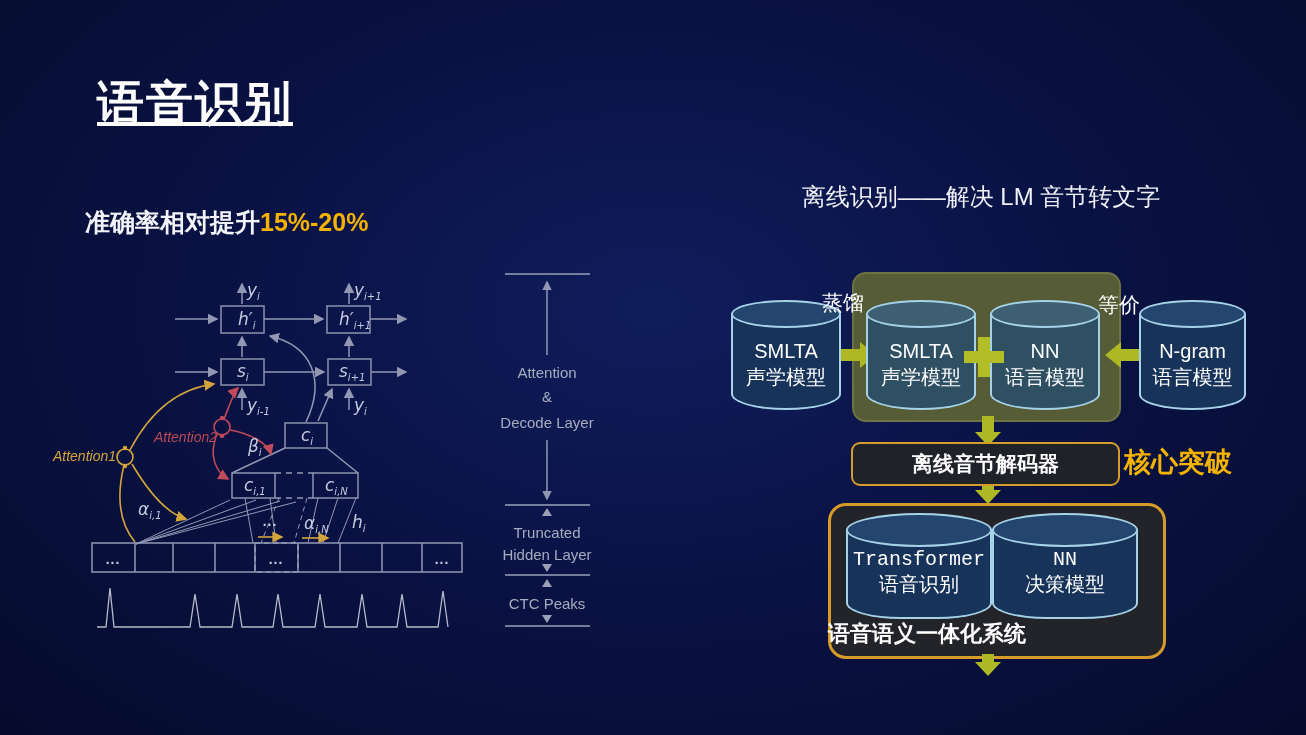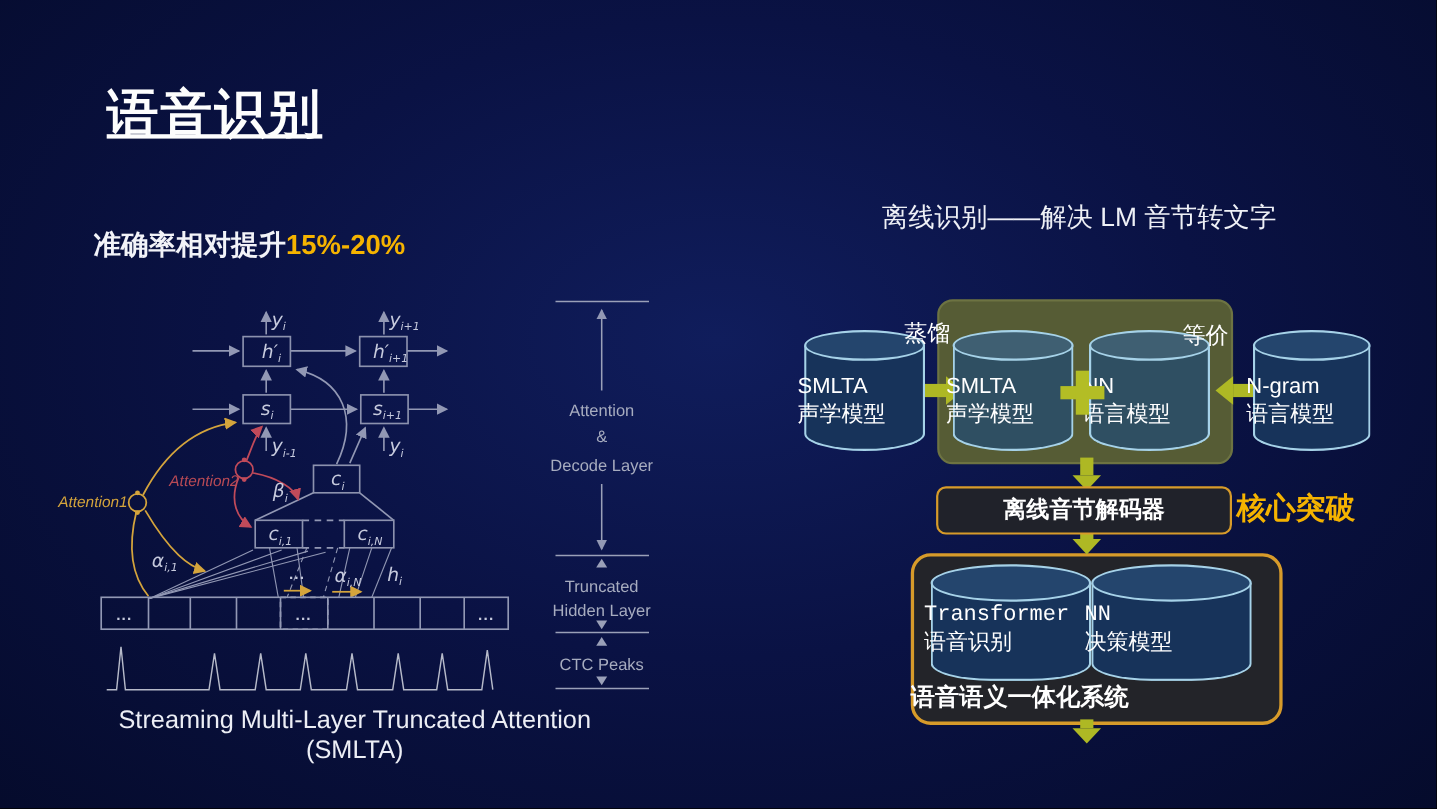--- a/index.html
+++ b/index.html
@@ -16,21 +16,21 @@
   .accline{left:85px;top:206px;width:500px;text-align:left;font-size:25px;font-weight:700;color:#f2f3f8;}
   .gold{color:#f5b300;}
   .rheading{left:756px;top:181px;width:450px;text-align:center;font-size:24px;color:#eef0f6;}
   .caption{left:80px;top:641px;width:485px;text-align:center;font-size:23px;color:#eceef5;}
   
   .olivebox{left:852px;top:272px;width:265px;height:146px;background:#565c35;border:2px solid #6d7342;border-radius:14px;z-index:1;}
   .flowlabel{font-size:21px;color:#fff;z-index:6;}
   .cyl{z-index:3;}
   .cyl .ctop{position:absolute;left:0;right:0;top:0;height:28px;border-radius:50%;border:2px solid #a6d2e8;box-sizing:border-box;z-index:2;}
   .cyl .cbody{position:absolute;left:0;right:0;top:14px;bottom:0;border:2px solid #a6d2e8;border-top:none;border-radius:0 0 55px 55px / 0 0 16px 16px;box-sizing:border-box;}
-  .cyl .clbl{position:absolute;left:-6px;right:-6px;top:38px;color:#fff;font-size:20px;line-height:1.3;z-index:4;}
+  .cyl .clbl{position:absolute;left:-6px;right:-6px;top:38px;text-align:center;color:#fff;font-size:20px;line-height:1.3;z-index:4;}
   .cyl.navy .ctop{background:#24456d;} .cyl.navy .cbody{background:#17335a;}
   .cyl.teal .ctop{background:#41607314;background-color:#3f5f72;} .cyl.teal .cbody{background:#2f4f62;}
   .cyl.big .ctop{height:34px;} .cyl.big .cbody{top:17px;}
   .cyl.big .clbl{top:34px;font-size:20px;font-family:Liberation Mono, monospace;}
   .plusbar{background:#b3bd25;z-index:4;}
   .ar-r{height:12px;background:#aeb824;z-index:2;}
   .ar-r::after{content:"";position:absolute;right:-16px;top:-7px;border-left:16px solid #aeb824;border-top:13px solid transparent;border-bottom:13px solid transparent;}
   .ar-l{height:12px;background:#aeb824;z-index:2;}
   .ar-l::before{content:"";position:absolute;left:-16px;top:-7px;border-right:16px solid #aeb824;border-top:13px solid transparent;border-bottom:13px solid transparent;}
   .ar-d{width:12px;background:#aeb824;z-index:2;}
@@ -194,28 +194,27 @@
     <text class="nd" x="272" y="270"><tspan>h</tspan><tspan class="sub" dy="4">i</tspan></text>
     <text class="att1" x="36" y="203" text-anchor="end">Attention1</text>
     <text class="att2" x="137" y="184" text-anchor="end">Attention2</text>
 
     <text class="dots" x="33" y="306" text-anchor="middle">...</text>
     <text class="dots" x="196" y="306" text-anchor="middle">...</text>
     <text class="dots" x="362" y="306" text-anchor="middle">...</text>
     <text class="dots" x="190" y="268" text-anchor="middle">...</text>
   </svg>
 
-  <div class="abs caption">Streaming Multi-Layer Truncated Attention (SMLTA)</div>
 
   <div class="abs rheading">离线识别——解决 LM 音节转文字</div>
 
   <div class="abs olivebox"></div>
 
   <div class="abs flowlabel" style="left:822px;top:289px;">蒸馏</div>
-  <div class="abs flowlabel" style="left:1075px;top:291px;">等价</div>
+  <div class="abs flowlabel" style="left:1098px;top:291px;">等价</div>
 
   <div class="abs cyl navy" style="left:731px;top:300px;width:110px;height:110px;">
     <div class="ctop"></div>
       <div class="cbody"></div>
     <div class="clbl"><span>SMLTA</span><br><span>声学模型</span></div>
   </div>
   <div class="abs cyl teal" style="left:866px;top:300px;width:110px;height:110px;">
     <div class="ctop"></div>
       <div class="cbody"></div>
     <div class="clbl"><span>SMLTA</span><br><span>声学模型</span></div>

